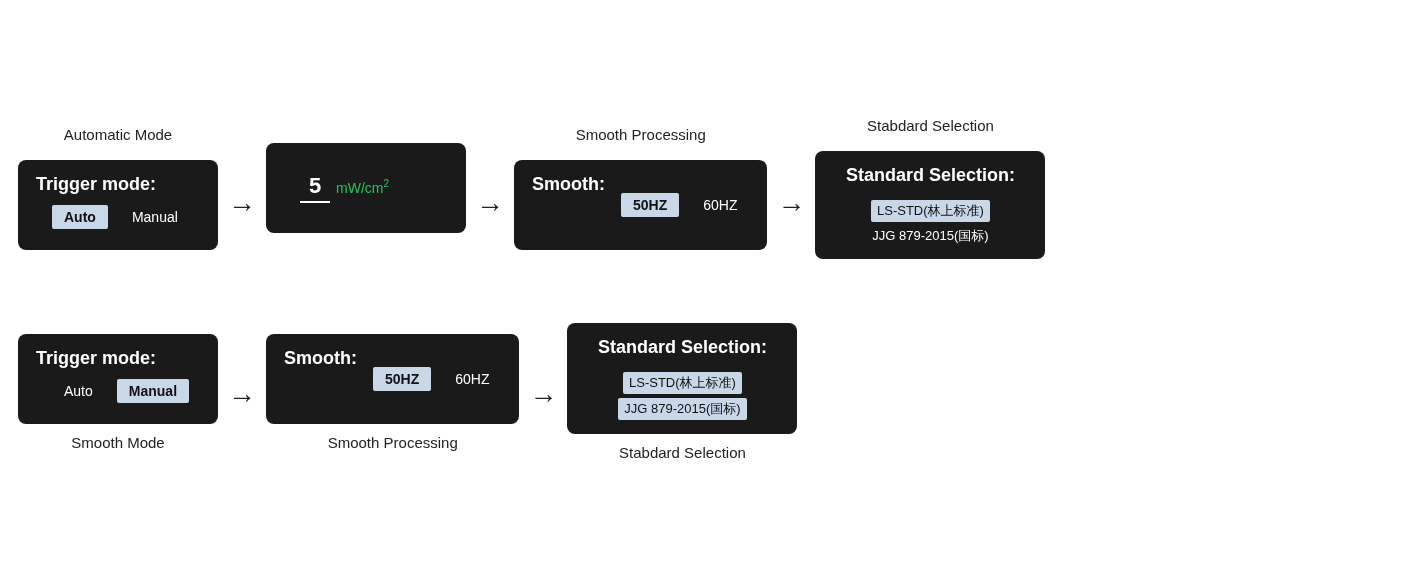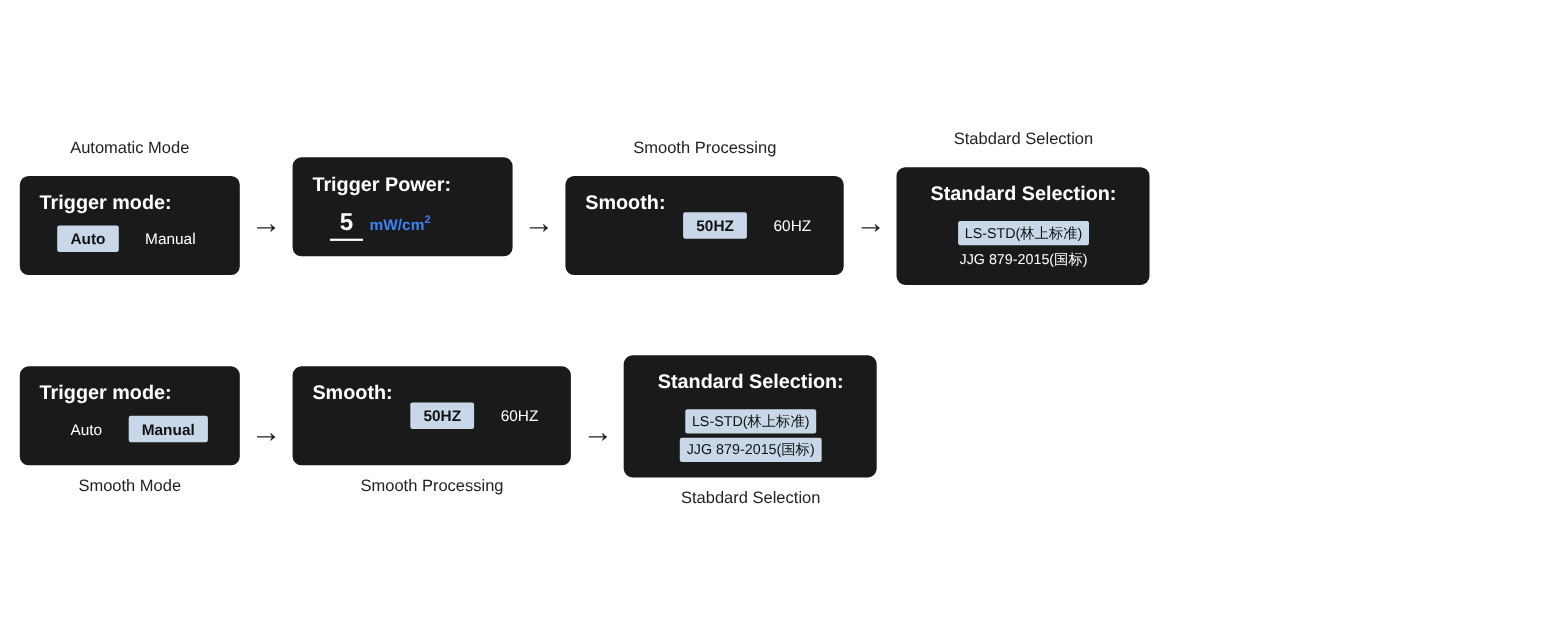--- a/index.html
+++ b/index.html
@@ -86,22 +86,21 @@
       font-size: 22px;
       font-weight: bold;
       color: #ffffff;
       border-bottom: 2px solid #ffffff;
       padding-bottom: 2px;
       min-width: 30px;
       text-align: center;
     }
     .power-unit {
       font-size: 14px;
-      color: #3b82f6;
-      font-weight: bold;
+      color: #22c55e;
     }
     .arrow-container {
       display: flex;
       align-items: center;
       padding: 0 10px;
       margin-top: 30px;
     }
     .arrow {
       font-size: 28px;
       color: #222;
@@ -175,21 +174,20 @@
         </div>
       </div>
     </div>
 
     <div class="arrow-container">
       <span class="arrow">→</span>
     </div>
 
     <div class="col">
       <div class="black-box" style="min-width:200px;">
-        <div class="box-title">Trigger Power:</div>
         <div class="box-content power-input">
           <span class="power-value">5</span>
           <span class="power-unit">mW/cm<span class="superscript">2</span></span>
         </div>
       </div>
     </div>
 
     <div class="arrow-container">
       <span class="arrow">→</span>
     </div>

